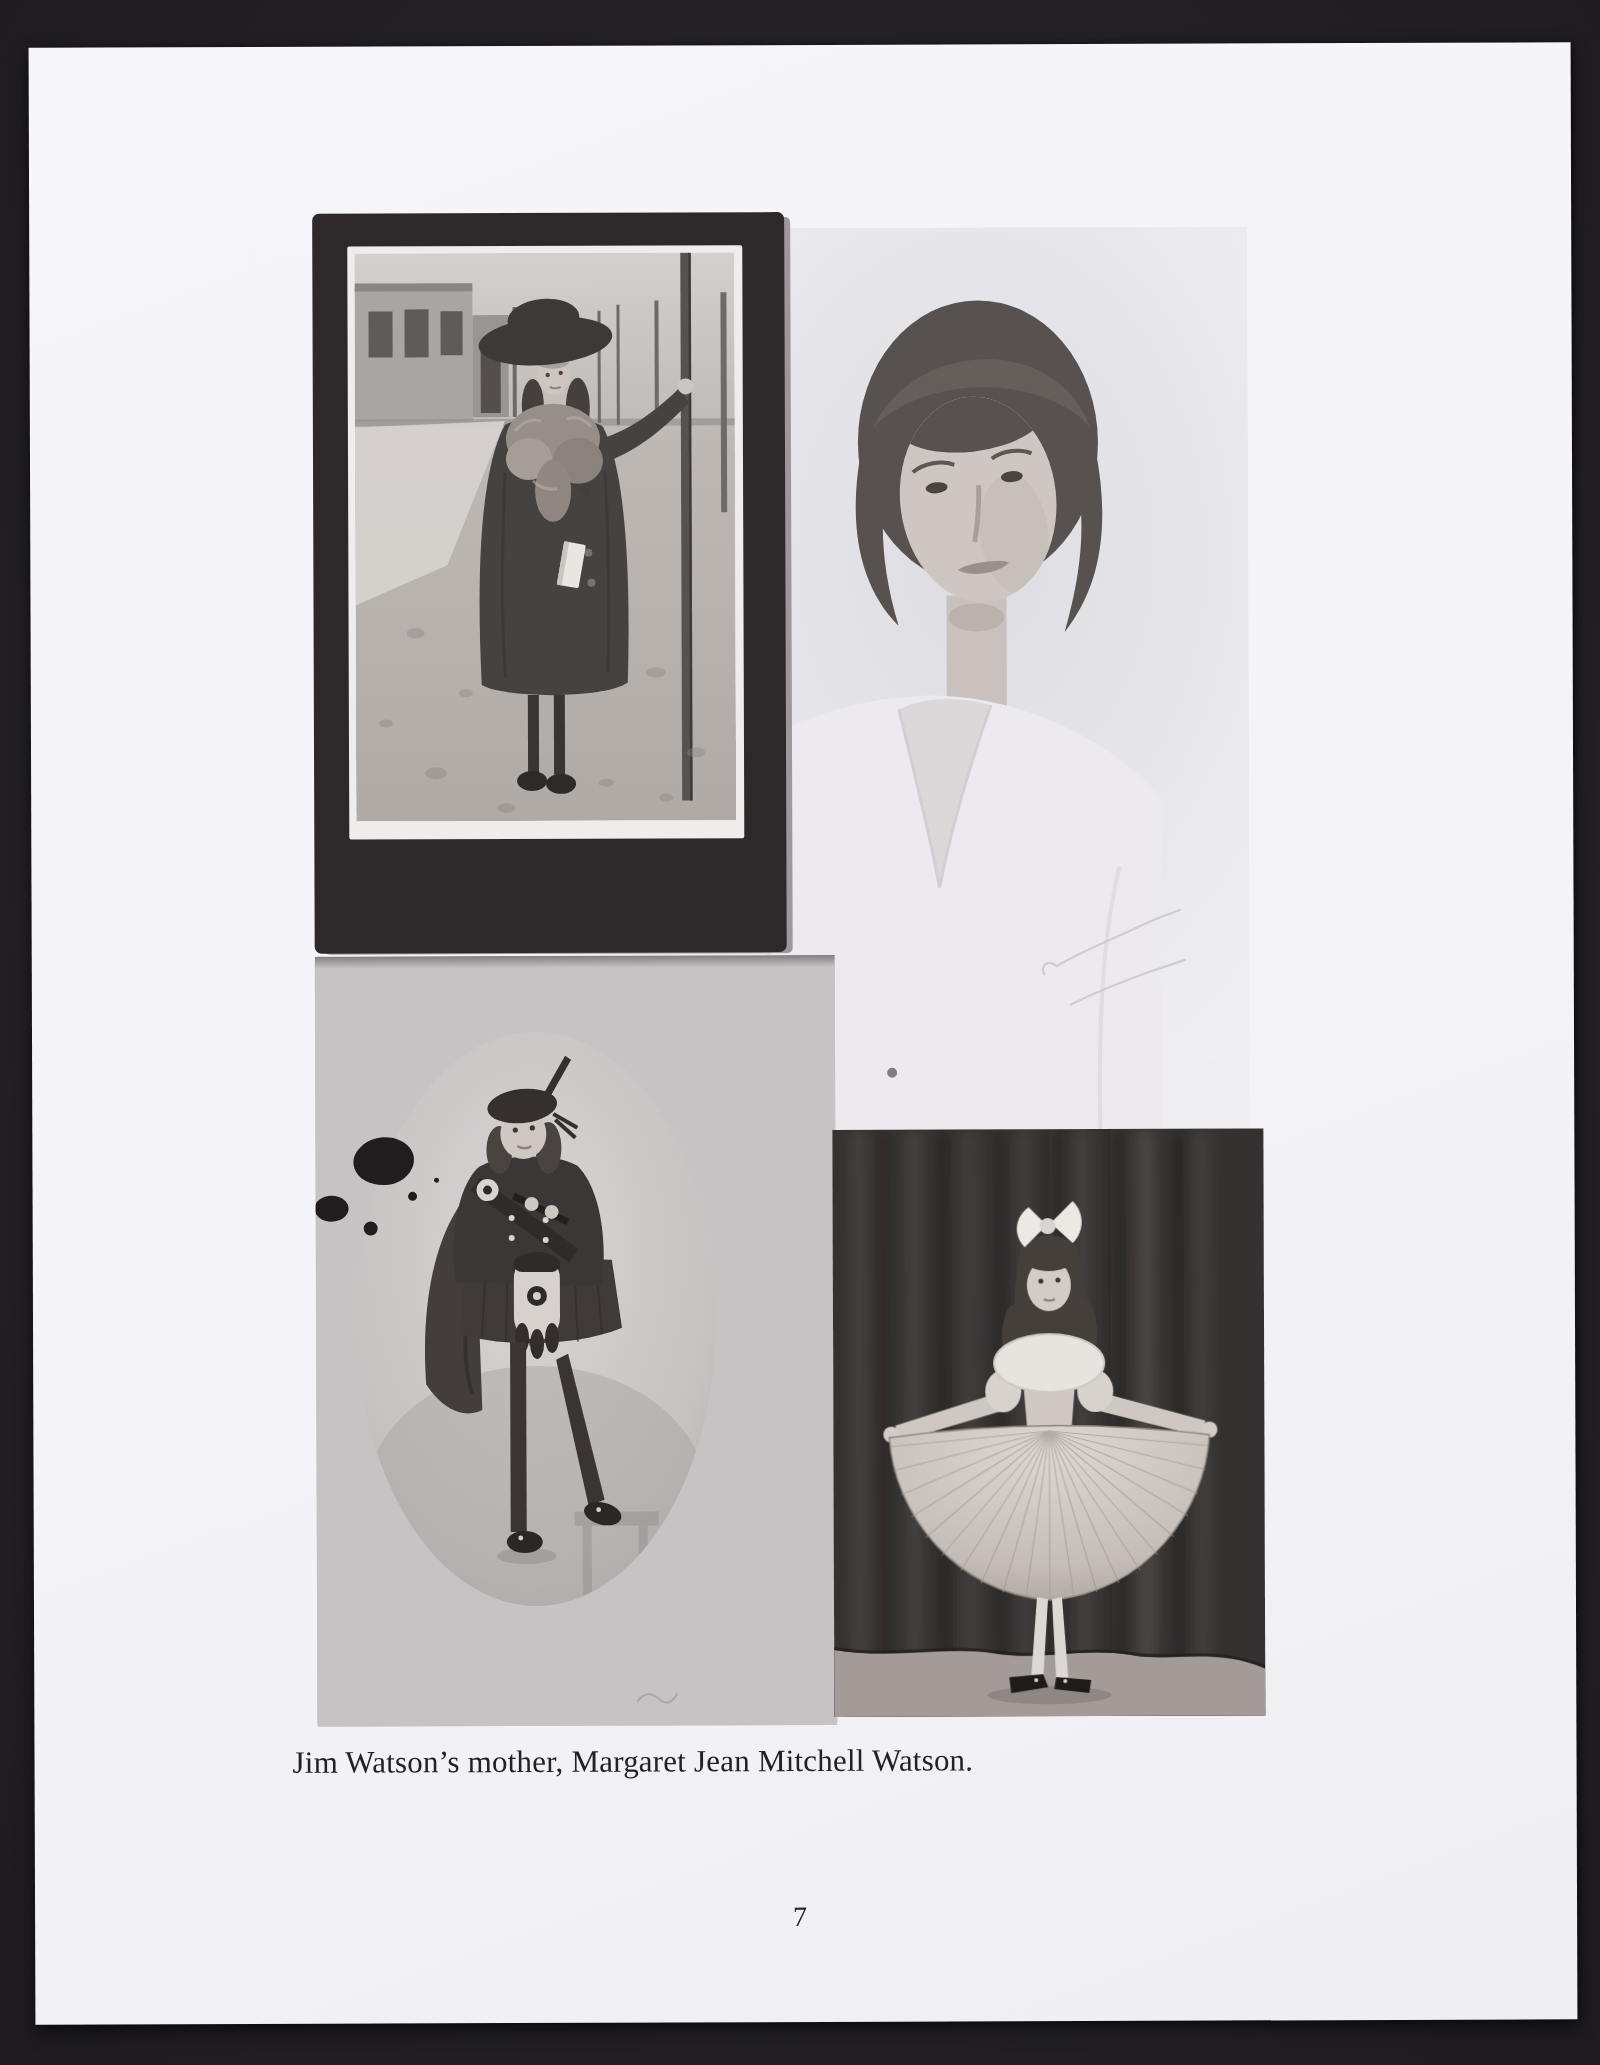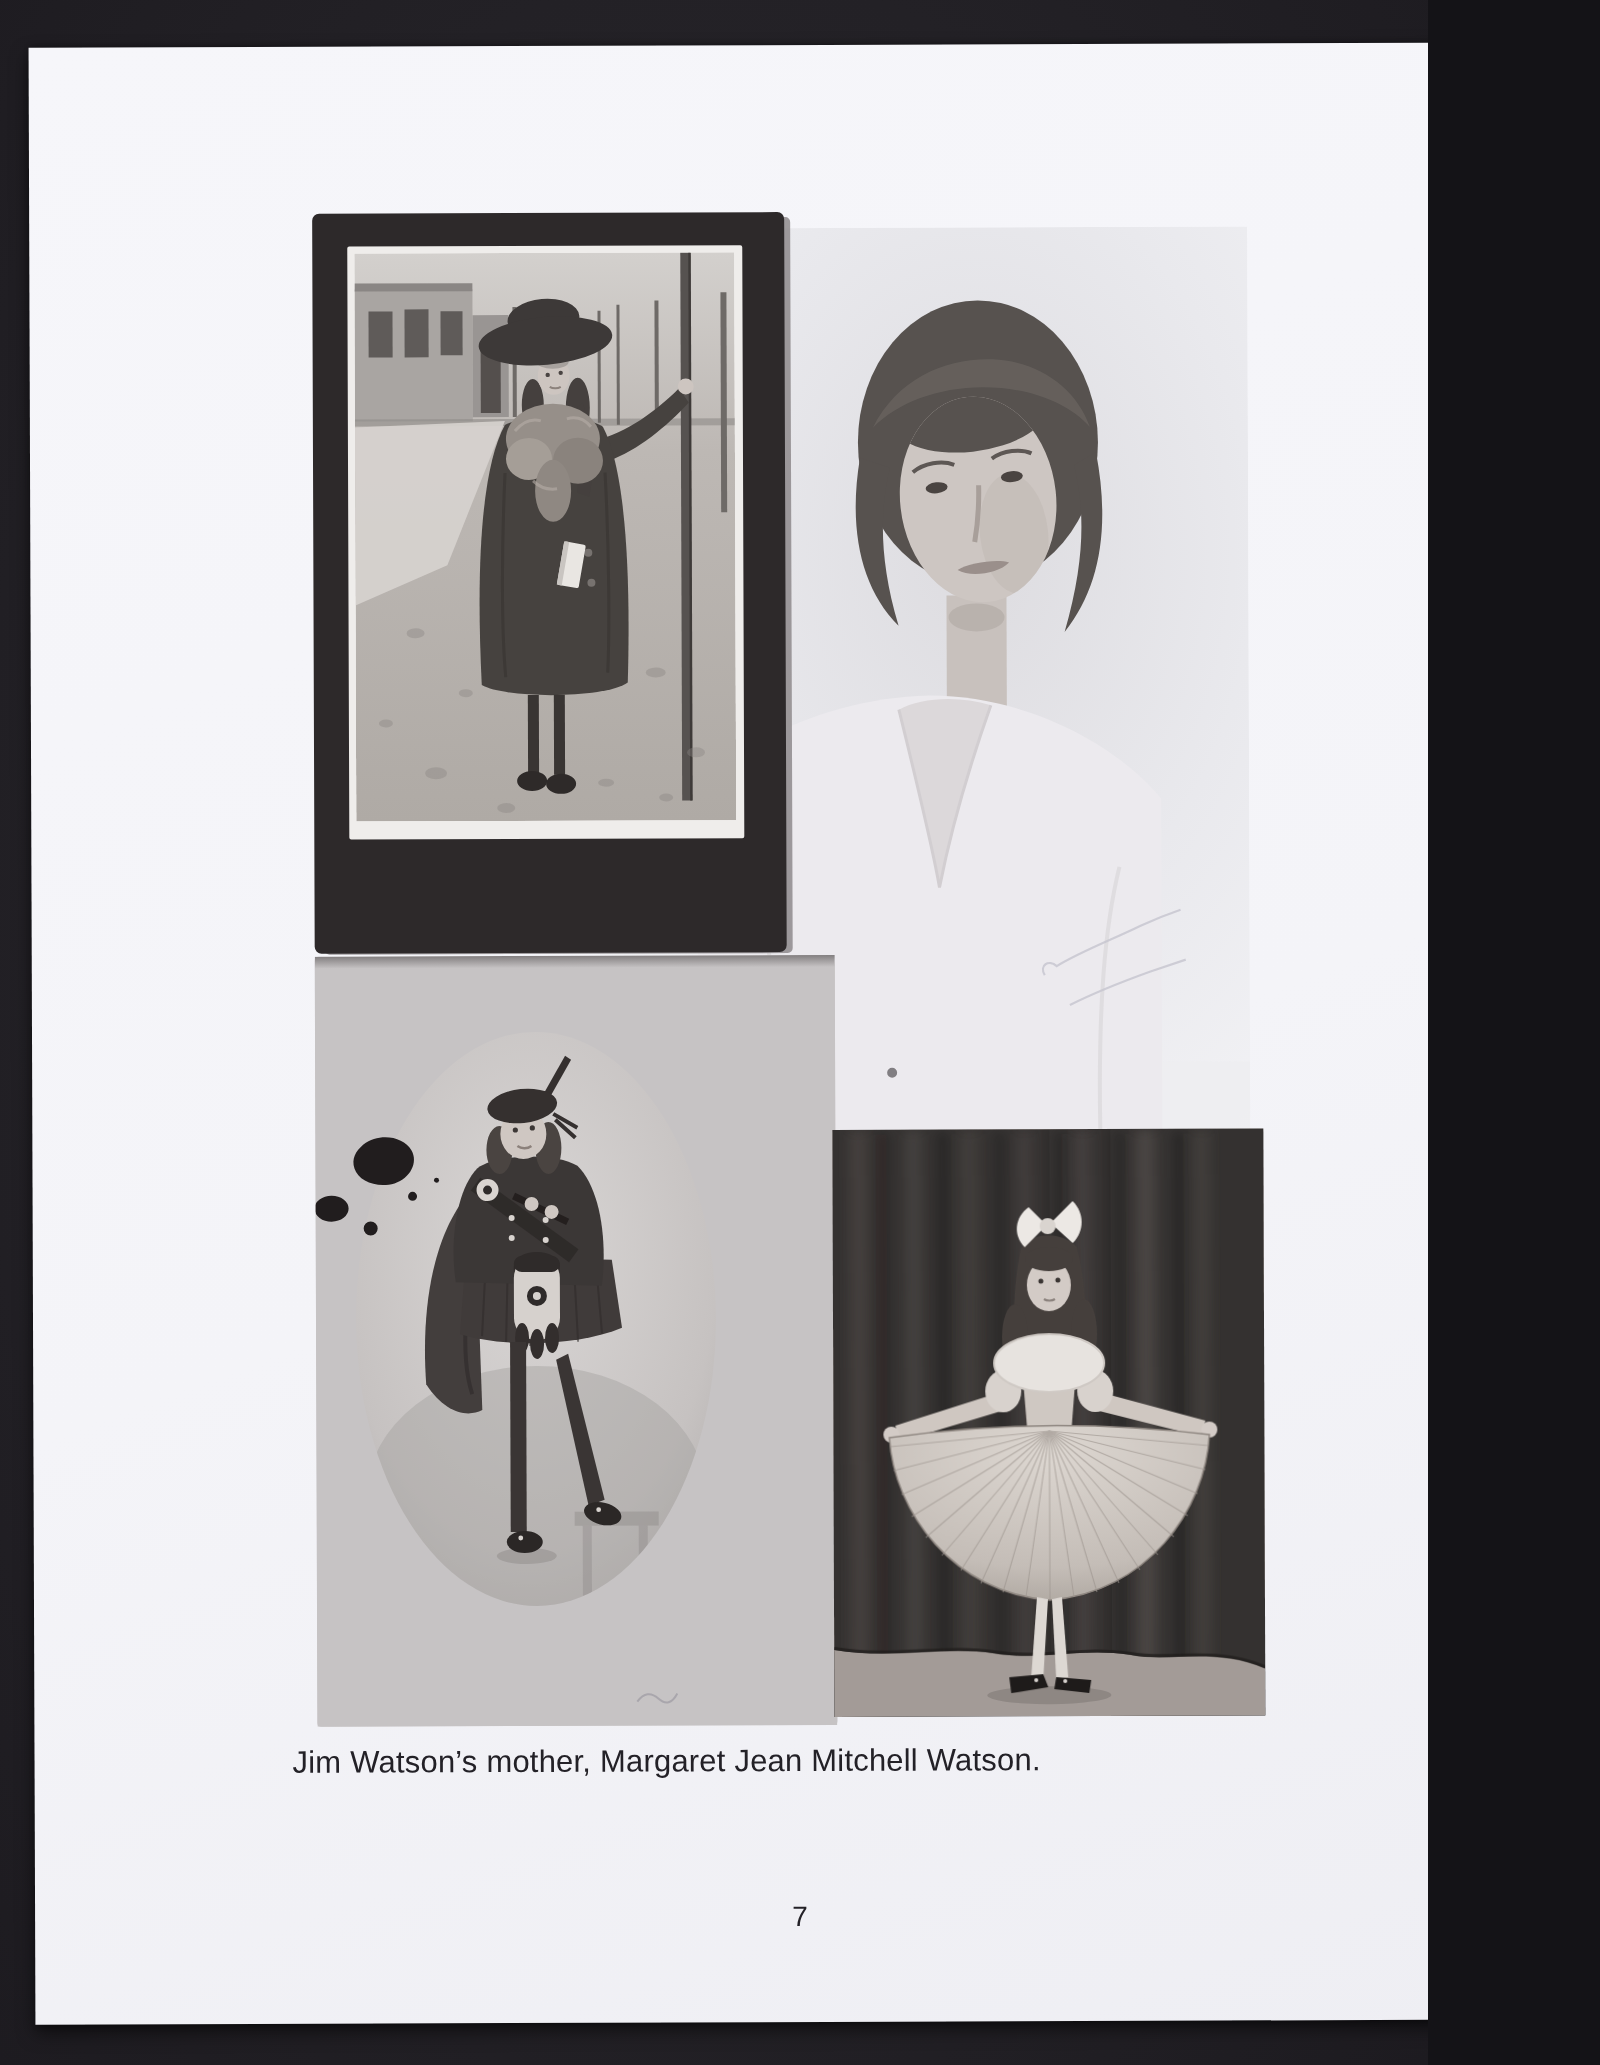--- a/index.html
+++ b/index.html
@@ -1,18 +1,18 @@
 <!DOCTYPE html>
 <html style="--backdrop: #232126; --paper: #f4f4f8; --mount: #2d292a; --mount-edge: #8f8b8c; --card: #c6c3c4; --curtain: #343130; --floor: #a39b97; --ink: #232127;"><head>
 <meta charset="utf-8">
 <style>
   html,body{margin:0;padding:0;background:#141317;}
-  .scene{position:relative;width:1428px;height:2065px;overflow:hidden;
+  .scene{position:relative;width:1600px;height:2065px;overflow:hidden;
          background:radial-gradient(ellipse at 50% 45%, #2a282d 0%, var(--backdrop,#232126) 60%, #1d1b20 100%);
-         font-family:Liberation Sans, sans-serif;}
+         font-family:Liberation Serif, serif;}
   .paper{position:absolute;left:32px;top:45px;width:1542px;height:1977px;
          background:linear-gradient(160deg,#f6f6fa 0%, var(--paper,#f4f4f8) 55%, #eeeef3 100%);
          box-shadow:0 8px 18px rgba(0,0,0,.55), 2px 0 6px rgba(0,0,0,.4);
          transform:rotate(-0.2deg);}
   .photo{position:absolute;}
   .photo svg{display:block;width:100%;height:100%;}
   
   .p2{left:568px;top:183px;width:650px;height:905px;}
   
   .p3{left:283px;top:910px;width:520px;height:770px;background:var(--card,#c6c3c4);

